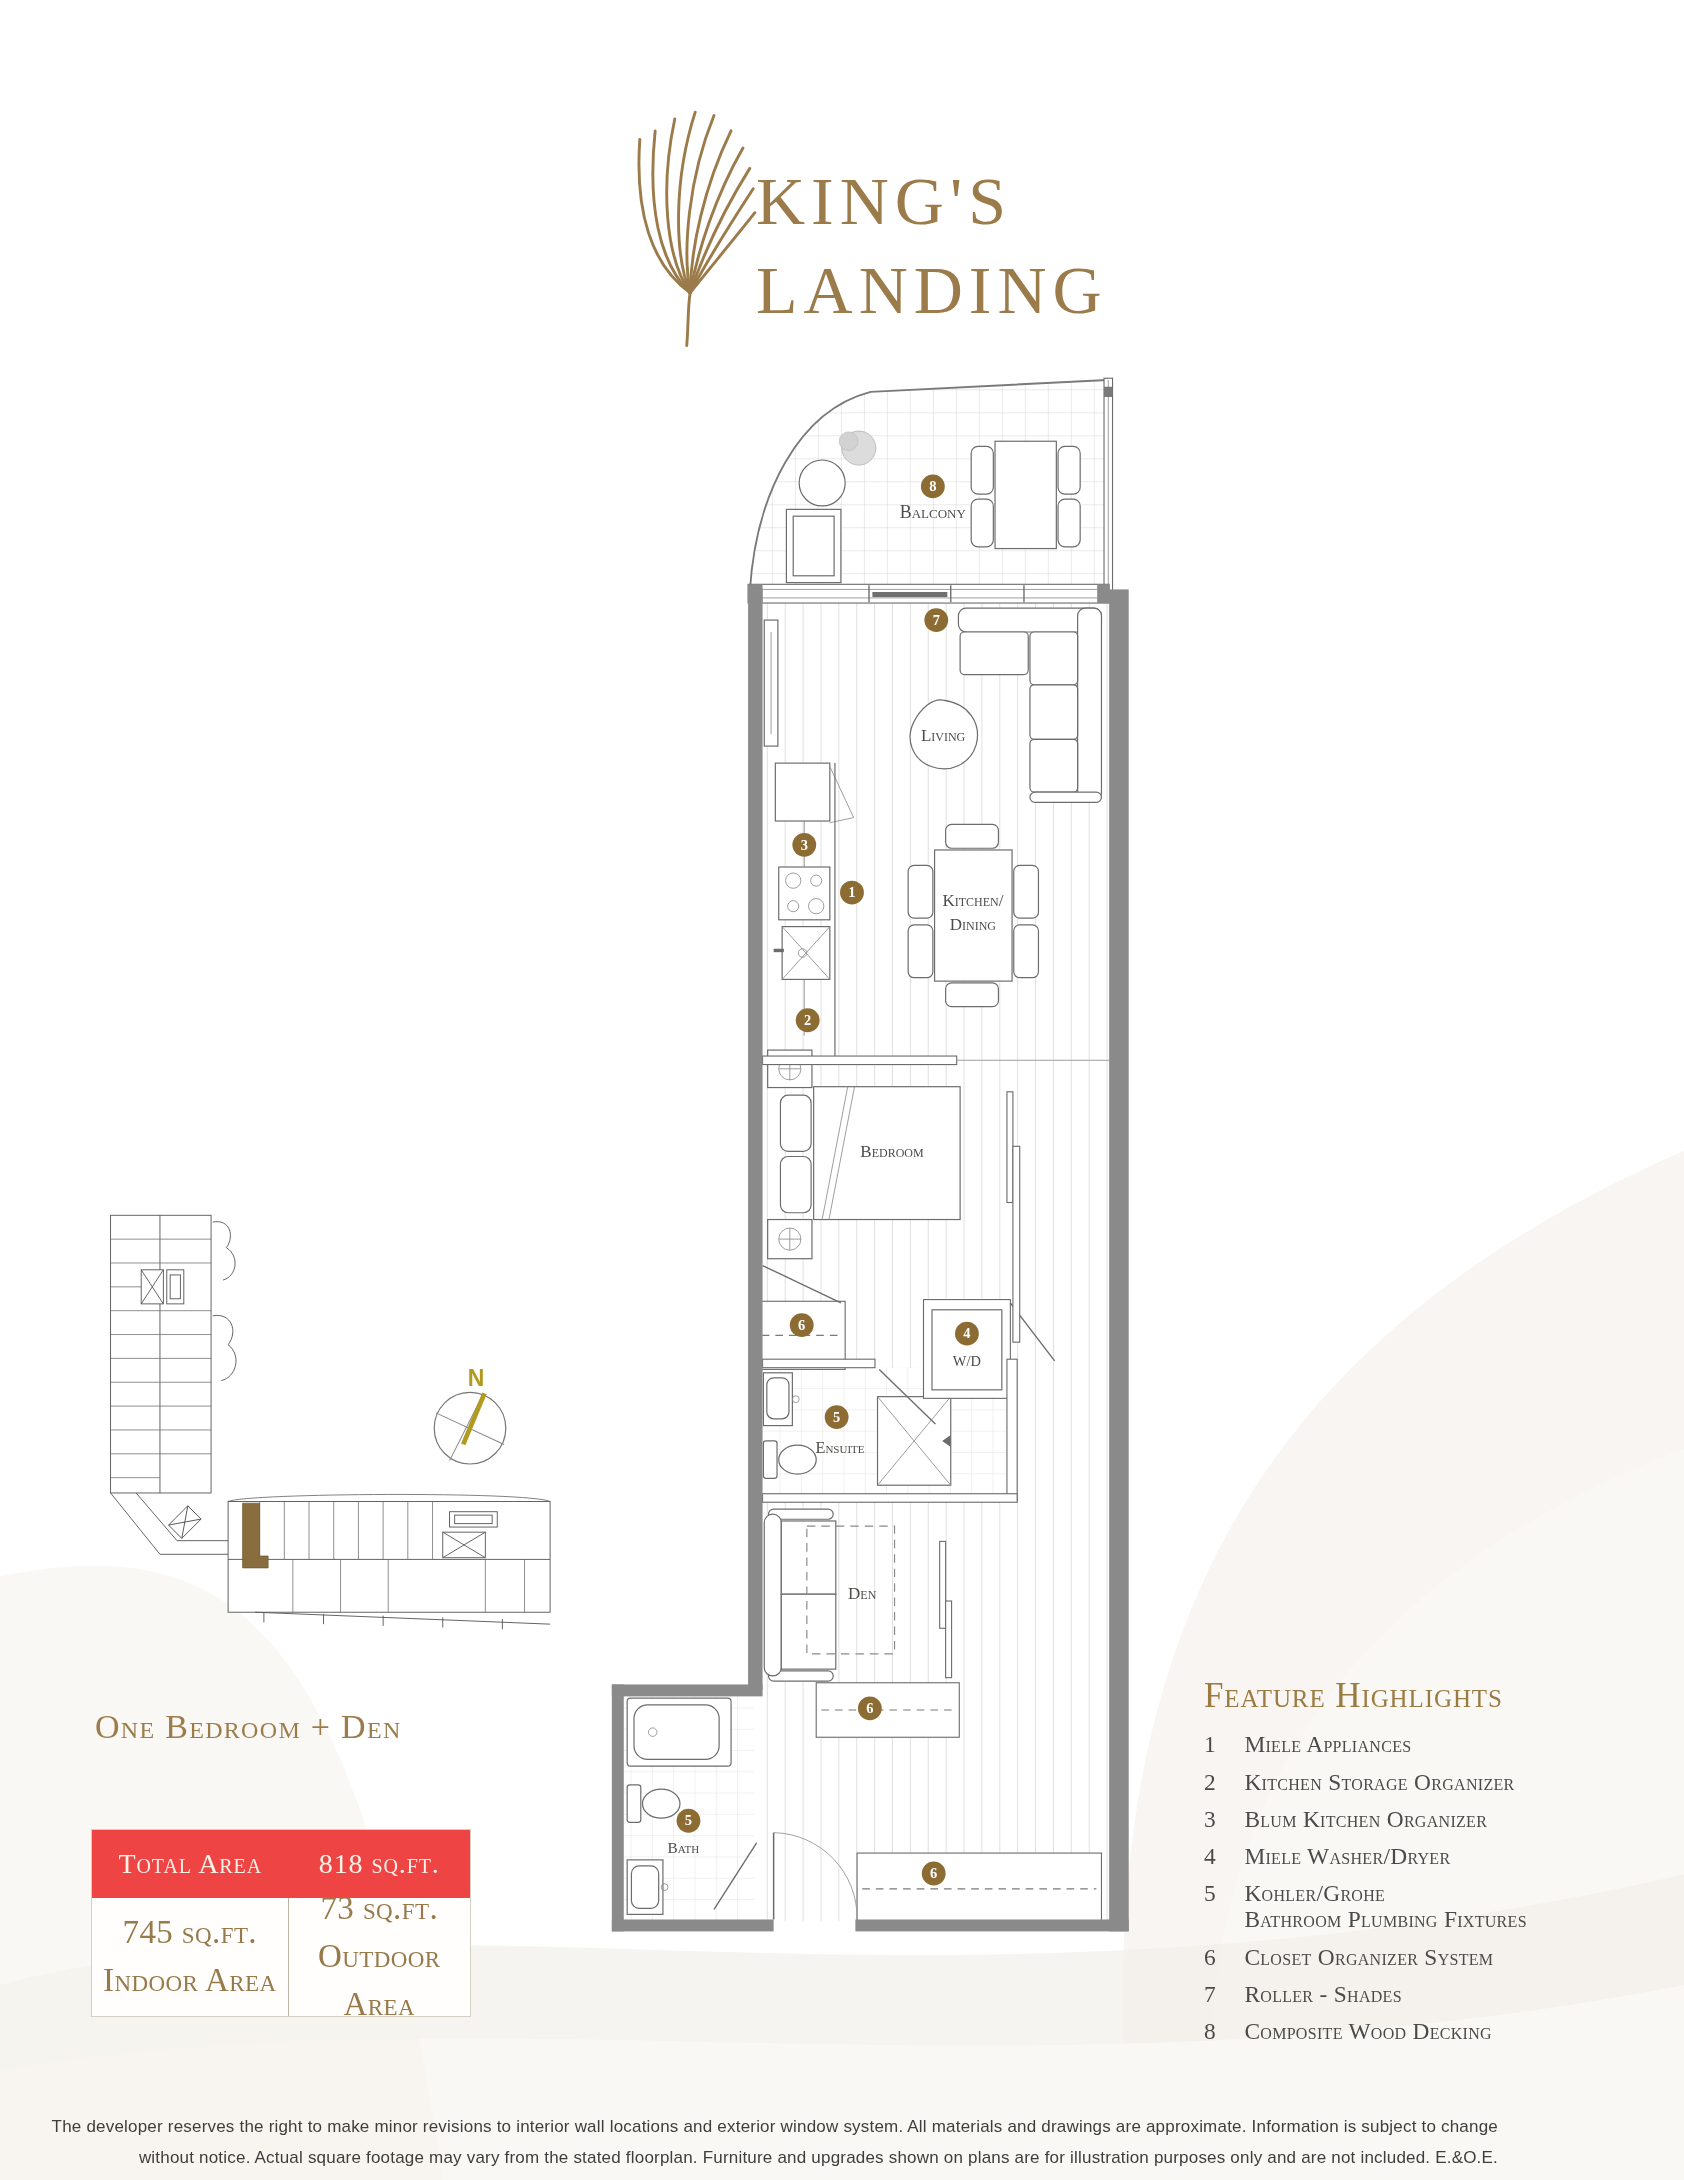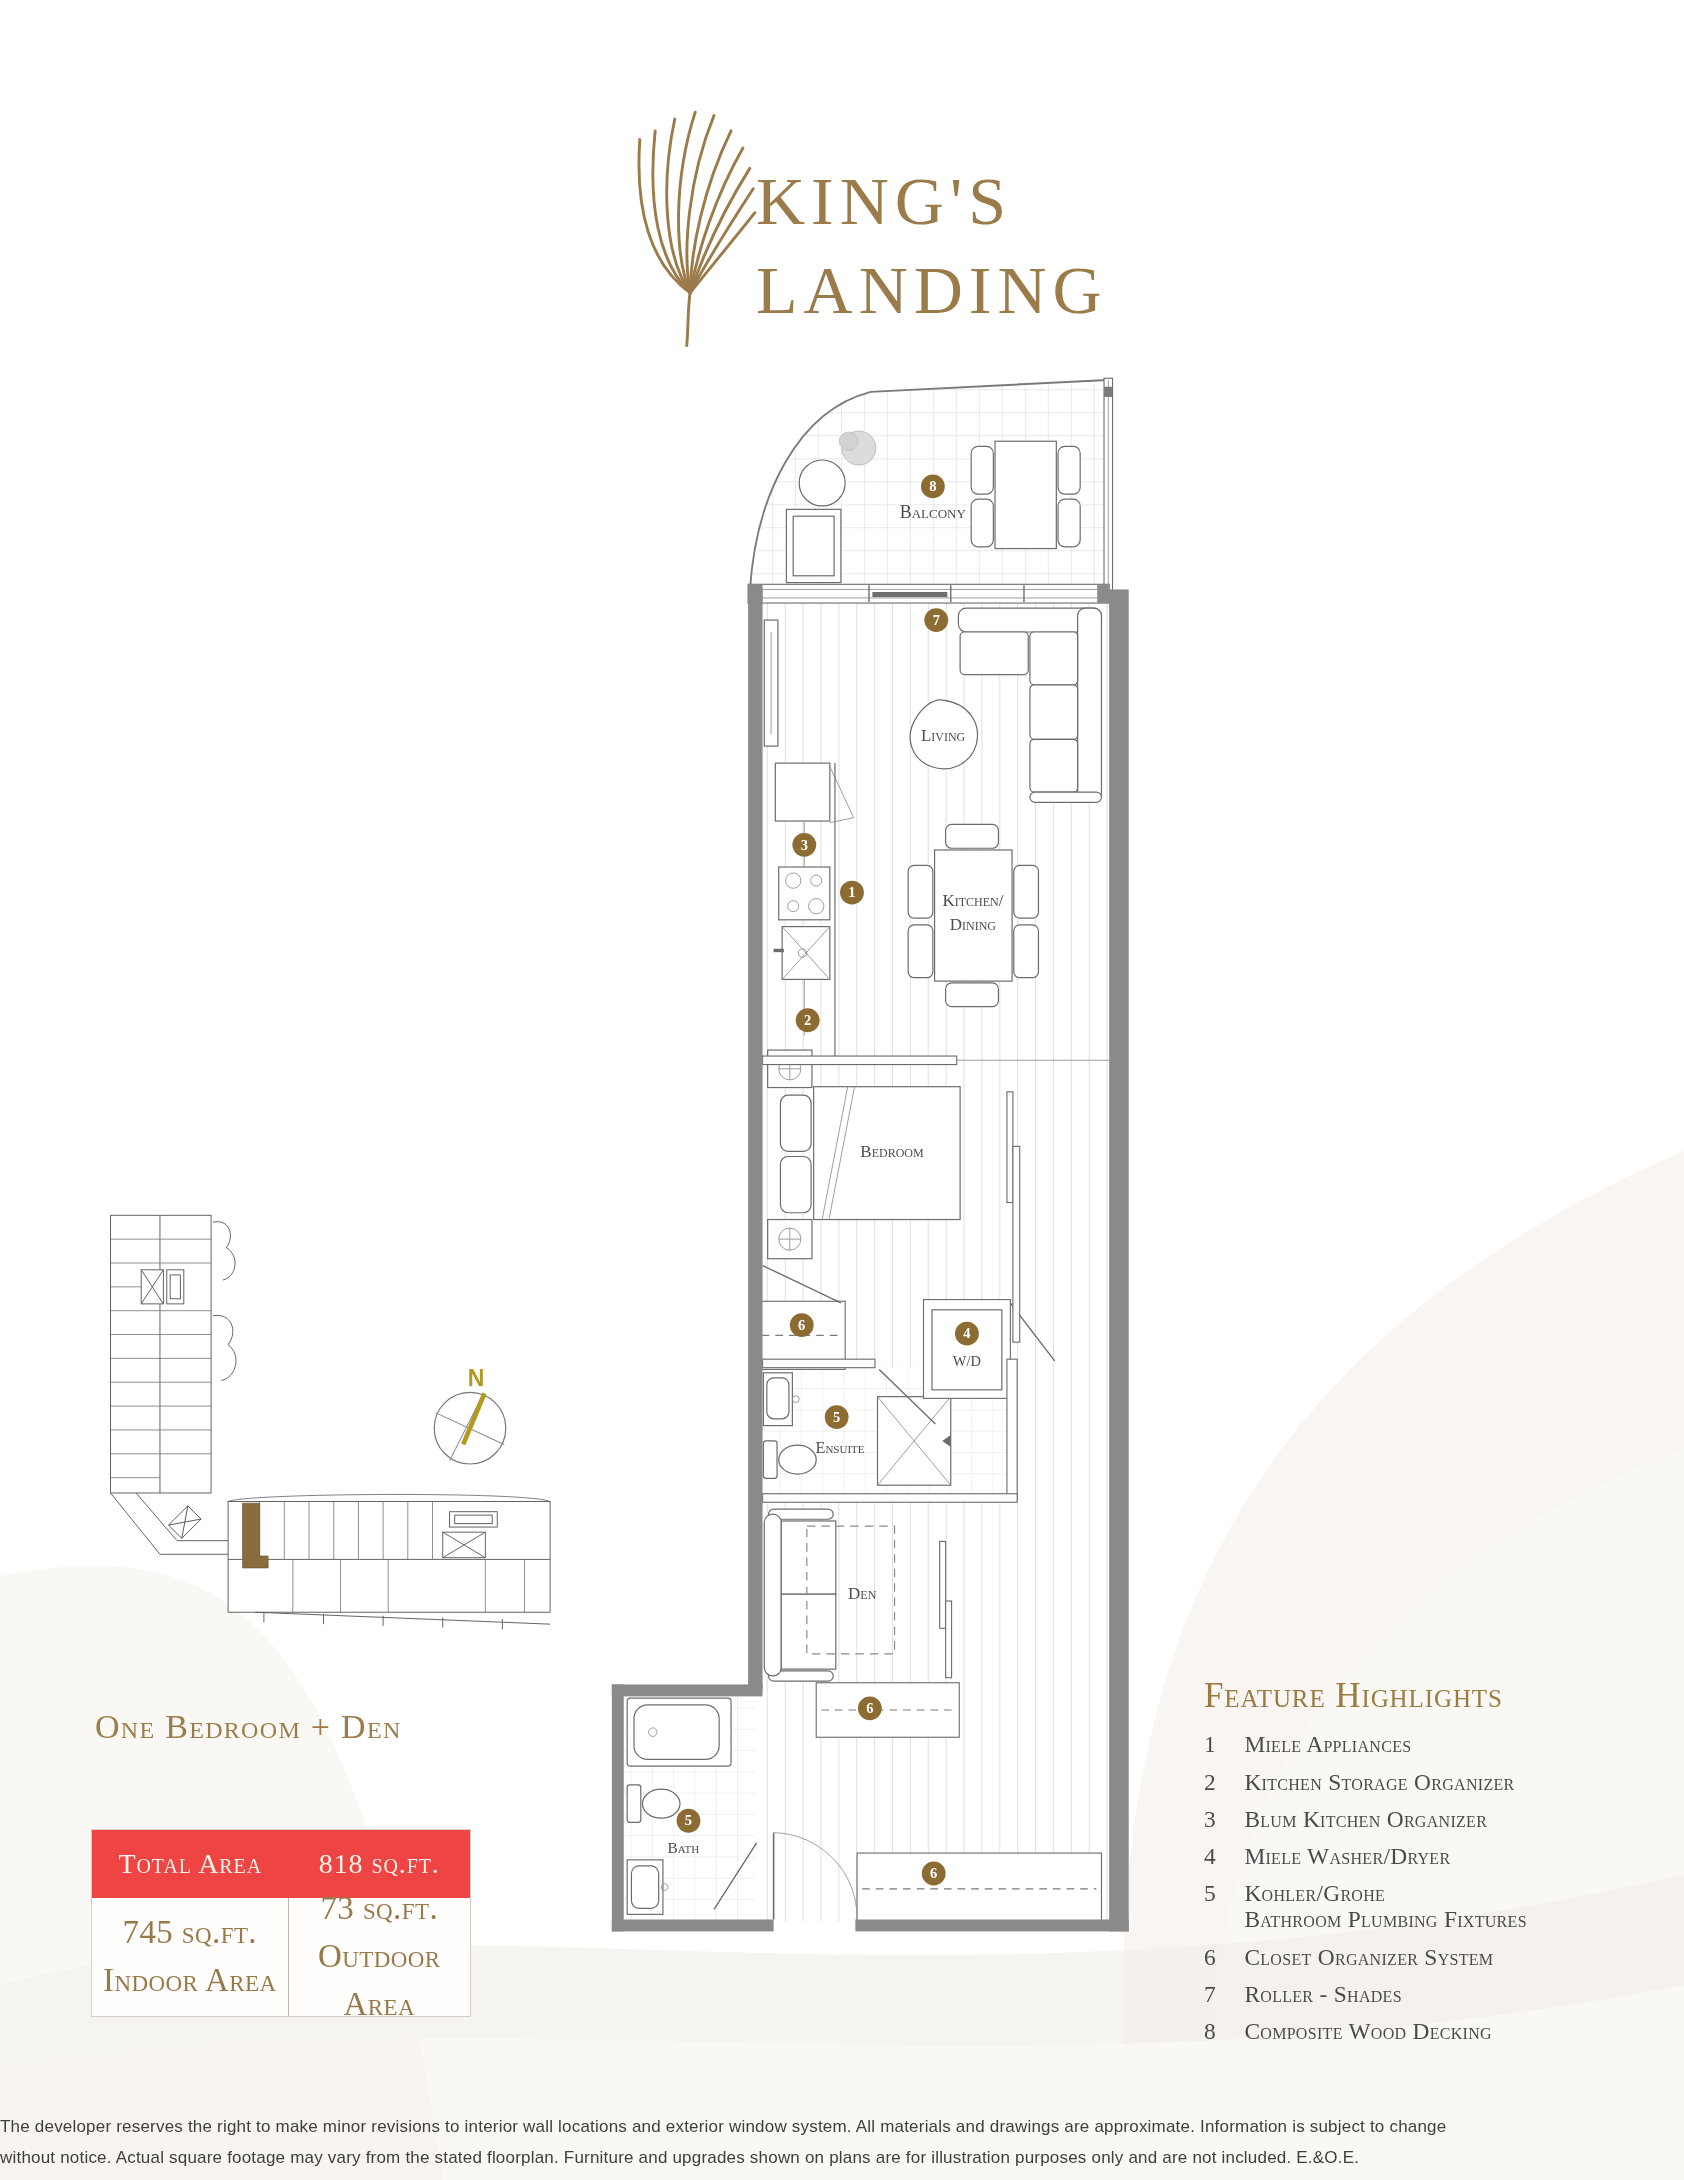--- a/index.html
+++ b/index.html
@@ -33,21 +33,21 @@
 
   
   .features { position:absolute; left:1204px; top:1676px; width:443px; }
   .feat-title { color:#9a7b42; font-size:35px; letter-spacing:0.9px; margin-bottom:15.3px; }
   .feat-list { display:grid; grid-template-columns:37px 1fr; row-gap:11px; column-gap:3.4px;
                color:#4a4a48; font-size:23.4px; line-height:1.12; letter-spacing:0.3px; }
   .feat-num { text-align:left; }
   .feat-text { white-space:pre-line; }
 
   
-  .disclaimer { position:absolute; left:0; top:2112px; width:1498px; text-align:left;
+  .disclaimer { position:absolute; left:0; top:2112px; width:1498px; text-align:right;
                 font-family:"Liberation Sans", sans-serif; font-size:17px; line-height:1.8;
                 color:#3e3e3c; letter-spacing:0.2px; }
 
   
   svg text.rm { fill:#4c4c4a; font-family:"Liberation Serif", serif; font-variant:small-caps; }
   svg text.mk { fill:#ffffff; font-family:"Liberation Serif", serif; font-weight:bold; }
   svg .furn { fill:#ffffff; stroke:#6c6c6c; stroke-width:1.4; }
   svg .thin { fill:none; stroke:#8c8c8c; stroke-width:1; }
   svg .wall { fill:#8a8a8a; }
   svg .part { fill:#ffffff; stroke:#6b6b6b; stroke-width:1.3; }

